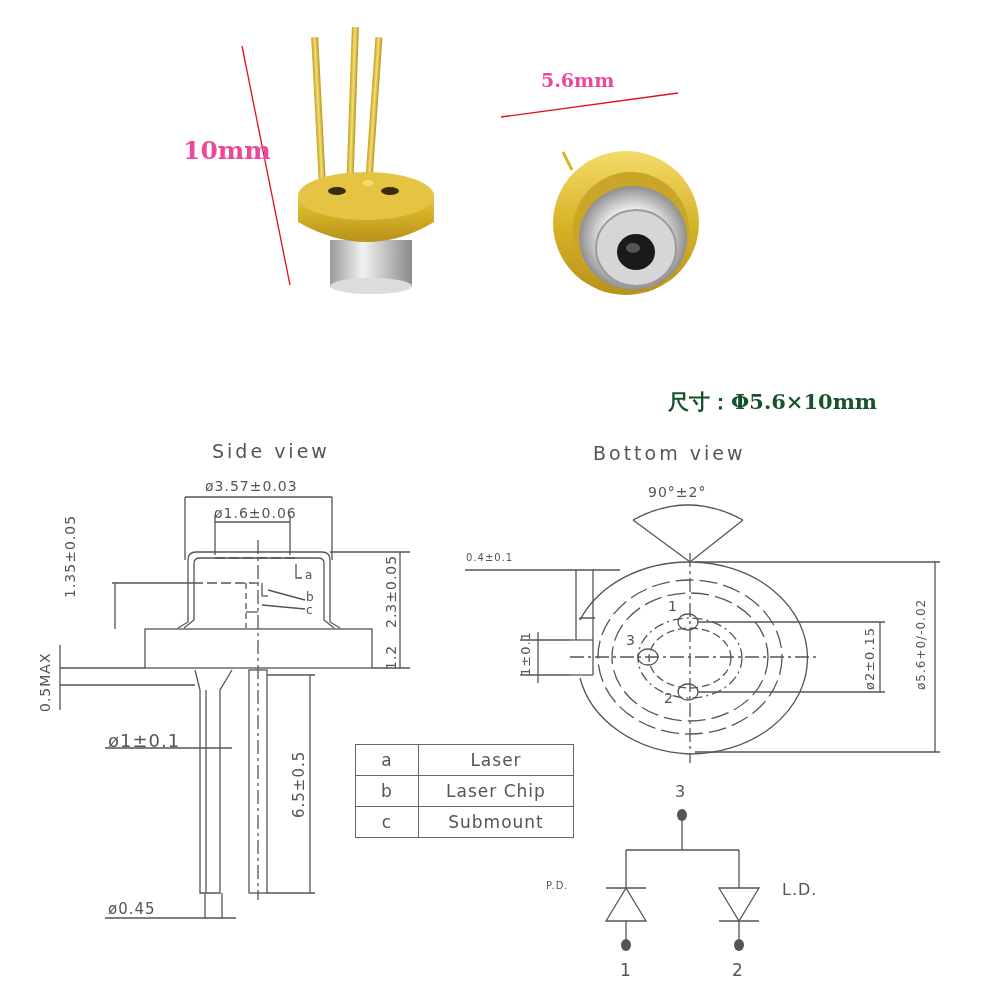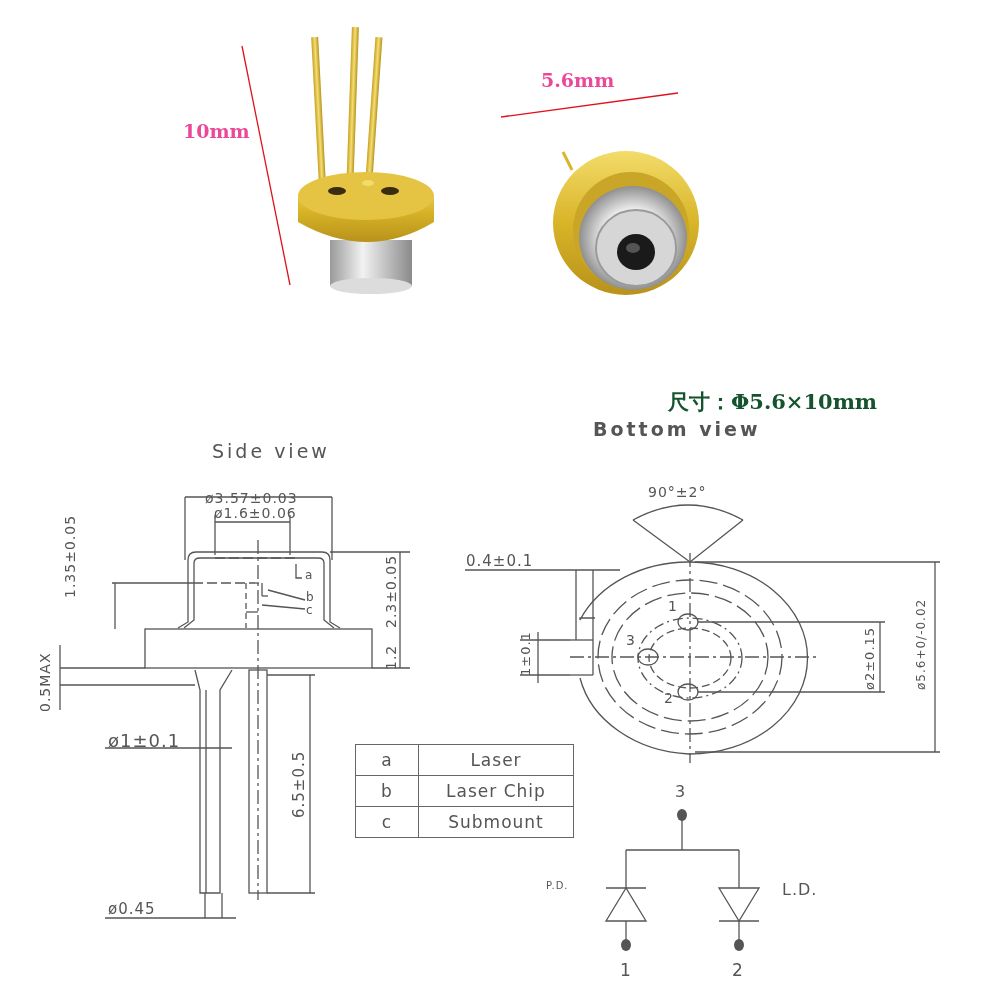--- a/index.html
+++ b/index.html
@@ -59,21 +59,21 @@
     <line x1="501" y1="117" x2="678" y2="93" stroke="#e0101c" stroke-width="1.3"></line>
 
     <line x1="563" y1="152" x2="572" y2="170" stroke="#d9b52a" stroke-width="3"></line>
     <ellipse cx="626" cy="223" rx="73" ry="72" fill="url(#gold)"></ellipse>
     <ellipse cx="631" cy="230" rx="58" ry="58" fill="#caa628"></ellipse>
     <ellipse cx="633" cy="238" rx="54" ry="52" fill="url(#steelR)"></ellipse>
     <ellipse cx="636" cy="248" rx="40" ry="38" fill="#d6d6d6" stroke="#9a9a9a" stroke-width="2"></ellipse>
     <ellipse cx="636" cy="252" rx="19" ry="18" fill="#1a1a1a"></ellipse>
     <ellipse cx="633" cy="248" rx="7" ry="5" fill="#555"></ellipse>
   </svg>
-  <div class="abs red-label" style="left:183px;top:120px;font-size:19px;">10mm</div>
+  <div class="abs red-label" style="left:183px;top:136px;font-size:25px;">10mm</div>
   <div class="abs red-label" style="left:541px;top:69px;font-size:19px;">5.6mm</div>
 </div>
 
 <div class="size-title">尺寸：Φ5.6×10mm</div>
 
 <svg width="1000" height="1000" style="pointer-events:none;">
   <g stroke="#555" stroke-width="1.3" fill="none">
 
     <path d="M178 628 L188 622 L188 560 Q188 552 196 552 L322 552 Q330 552 330 560 L330 622 L340 628"></path>
     <path d="M184 628 L194 620 L194 563 Q194 558 200 558 L318 558 Q324 558 324 563 L324 620 L334 628"></path>
@@ -164,21 +164,21 @@
     <line x1="739" y1="921" x2="739" y2="945"></line>
   </g>
   <g fill="#555">
     <ellipse cx="682" cy="815" rx="5" ry="6"></ellipse>
     <ellipse cx="626" cy="945" rx="5" ry="6"></ellipse>
     <ellipse cx="739" cy="945" rx="5" ry="6"></ellipse>
   </g>
 </svg>
 
 <div class="abs cad" style="left:196px;top:440px;font-size:19px;letter-spacing:3px;margin-left:16px;">Side view</div>
-<div class="abs cad" style="left:205px;top:478px;font-size:14px;margin-top:12px;">ø3.57±0.03</div>
+<div class="abs cad" style="left:205px;top:478px;font-size:14px;">ø3.57±0.03</div>
 <div class="abs cad" style="left:214px;top:505px;font-size:14px;">ø1.6±0.06</div>
 <div class="abs cad" style="left:305px;top:568px;font-size:12px;">a</div>
 <div class="abs cad" style="left:306px;top:590px;font-size:12px;">b</div>
 <div class="abs cad" style="left:306px;top:603px;font-size:12px;">c</div>
 <div class="abs cad" style="left:62px;top:598px;font-size:14px;transform:rotate(-90deg);transform-origin:left top;">1.35±0.05</div>
 <div class="abs cad" style="left:383px;top:628px;font-size:14px;transform:rotate(-90deg);transform-origin:left top;">2.3±0.05</div>
 <div class="abs cad" style="left:383px;top:670px;font-size:14px;transform:rotate(-90deg);transform-origin:left top;">1.2</div>
 <div class="abs cad" style="left:37px;top:712px;font-size:14px;transform:rotate(-90deg);transform-origin:left top;">0.5MAX</div>
 <div class="abs cad" style="left:108px;top:730px;font-size:18px;">ø1±0.1</div>
 <div class="abs cad" style="left:290px;top:818px;font-size:15px;transform:rotate(-90deg);transform-origin:left top;">6.5±0.5</div>
@@ -194,23 +194,23 @@
     <td class="k">b</td>
     <td class="v">Laser Chip</td>
   </tr>
   <tr>
     <td class="k">c</td>
     <td class="v">Submount</td>
   </tr>
 </tbody>
   </table>
 
-<div class="abs cad" style="left:593px;top:418px;font-size:19px;letter-spacing:3px;font-weight:bold;">Bottom view</div>
+<div class="abs cad" style="left:593px;top:442px;font-size:19px;letter-spacing:3px;">Bottom view</div>
 <div class="abs cad" style="left:648px;top:484px;font-size:14px;">90°±2°</div>
-<div class="abs cad" style="left:466px;top:552px;font-size:15px;">0.4±0.1</div>
+<div class="abs cad" style="left:466px;top:552px;font-size:10px;">0.4±0.1</div>
 <div class="abs cad" style="left:518px;top:676px;font-size:13px;transform:rotate(-90deg);transform-origin:left top;">1±0.1</div>
 <div class="abs cad" style="left:862px;top:690px;font-size:13px;transform:rotate(-90deg);transform-origin:left top;">ø2±0.15</div>
 <div class="abs cad" style="left:914px;top:690px;font-size:12px;transform:rotate(-90deg);transform-origin:left top;">ø5.6+0/-0.02</div>
 <div class="abs cad" style="left:668px;top:598px;font-size:14px;">1</div>
 <div class="abs cad" style="left:664px;top:690px;font-size:14px;">2</div>
 <div class="abs cad" style="left:626px;top:632px;font-size:14px;">3</div>
 
 <div class="abs cad" style="left:675px;top:782px;font-size:16px;">3</div>
 <div class="abs cad" style="left:546px;top:880px;font-size:10px;">P.D.</div>
 <div class="abs cad" style="left:768px;top:880px;font-size:16px;margin-left:14px;">L.D.</div>

